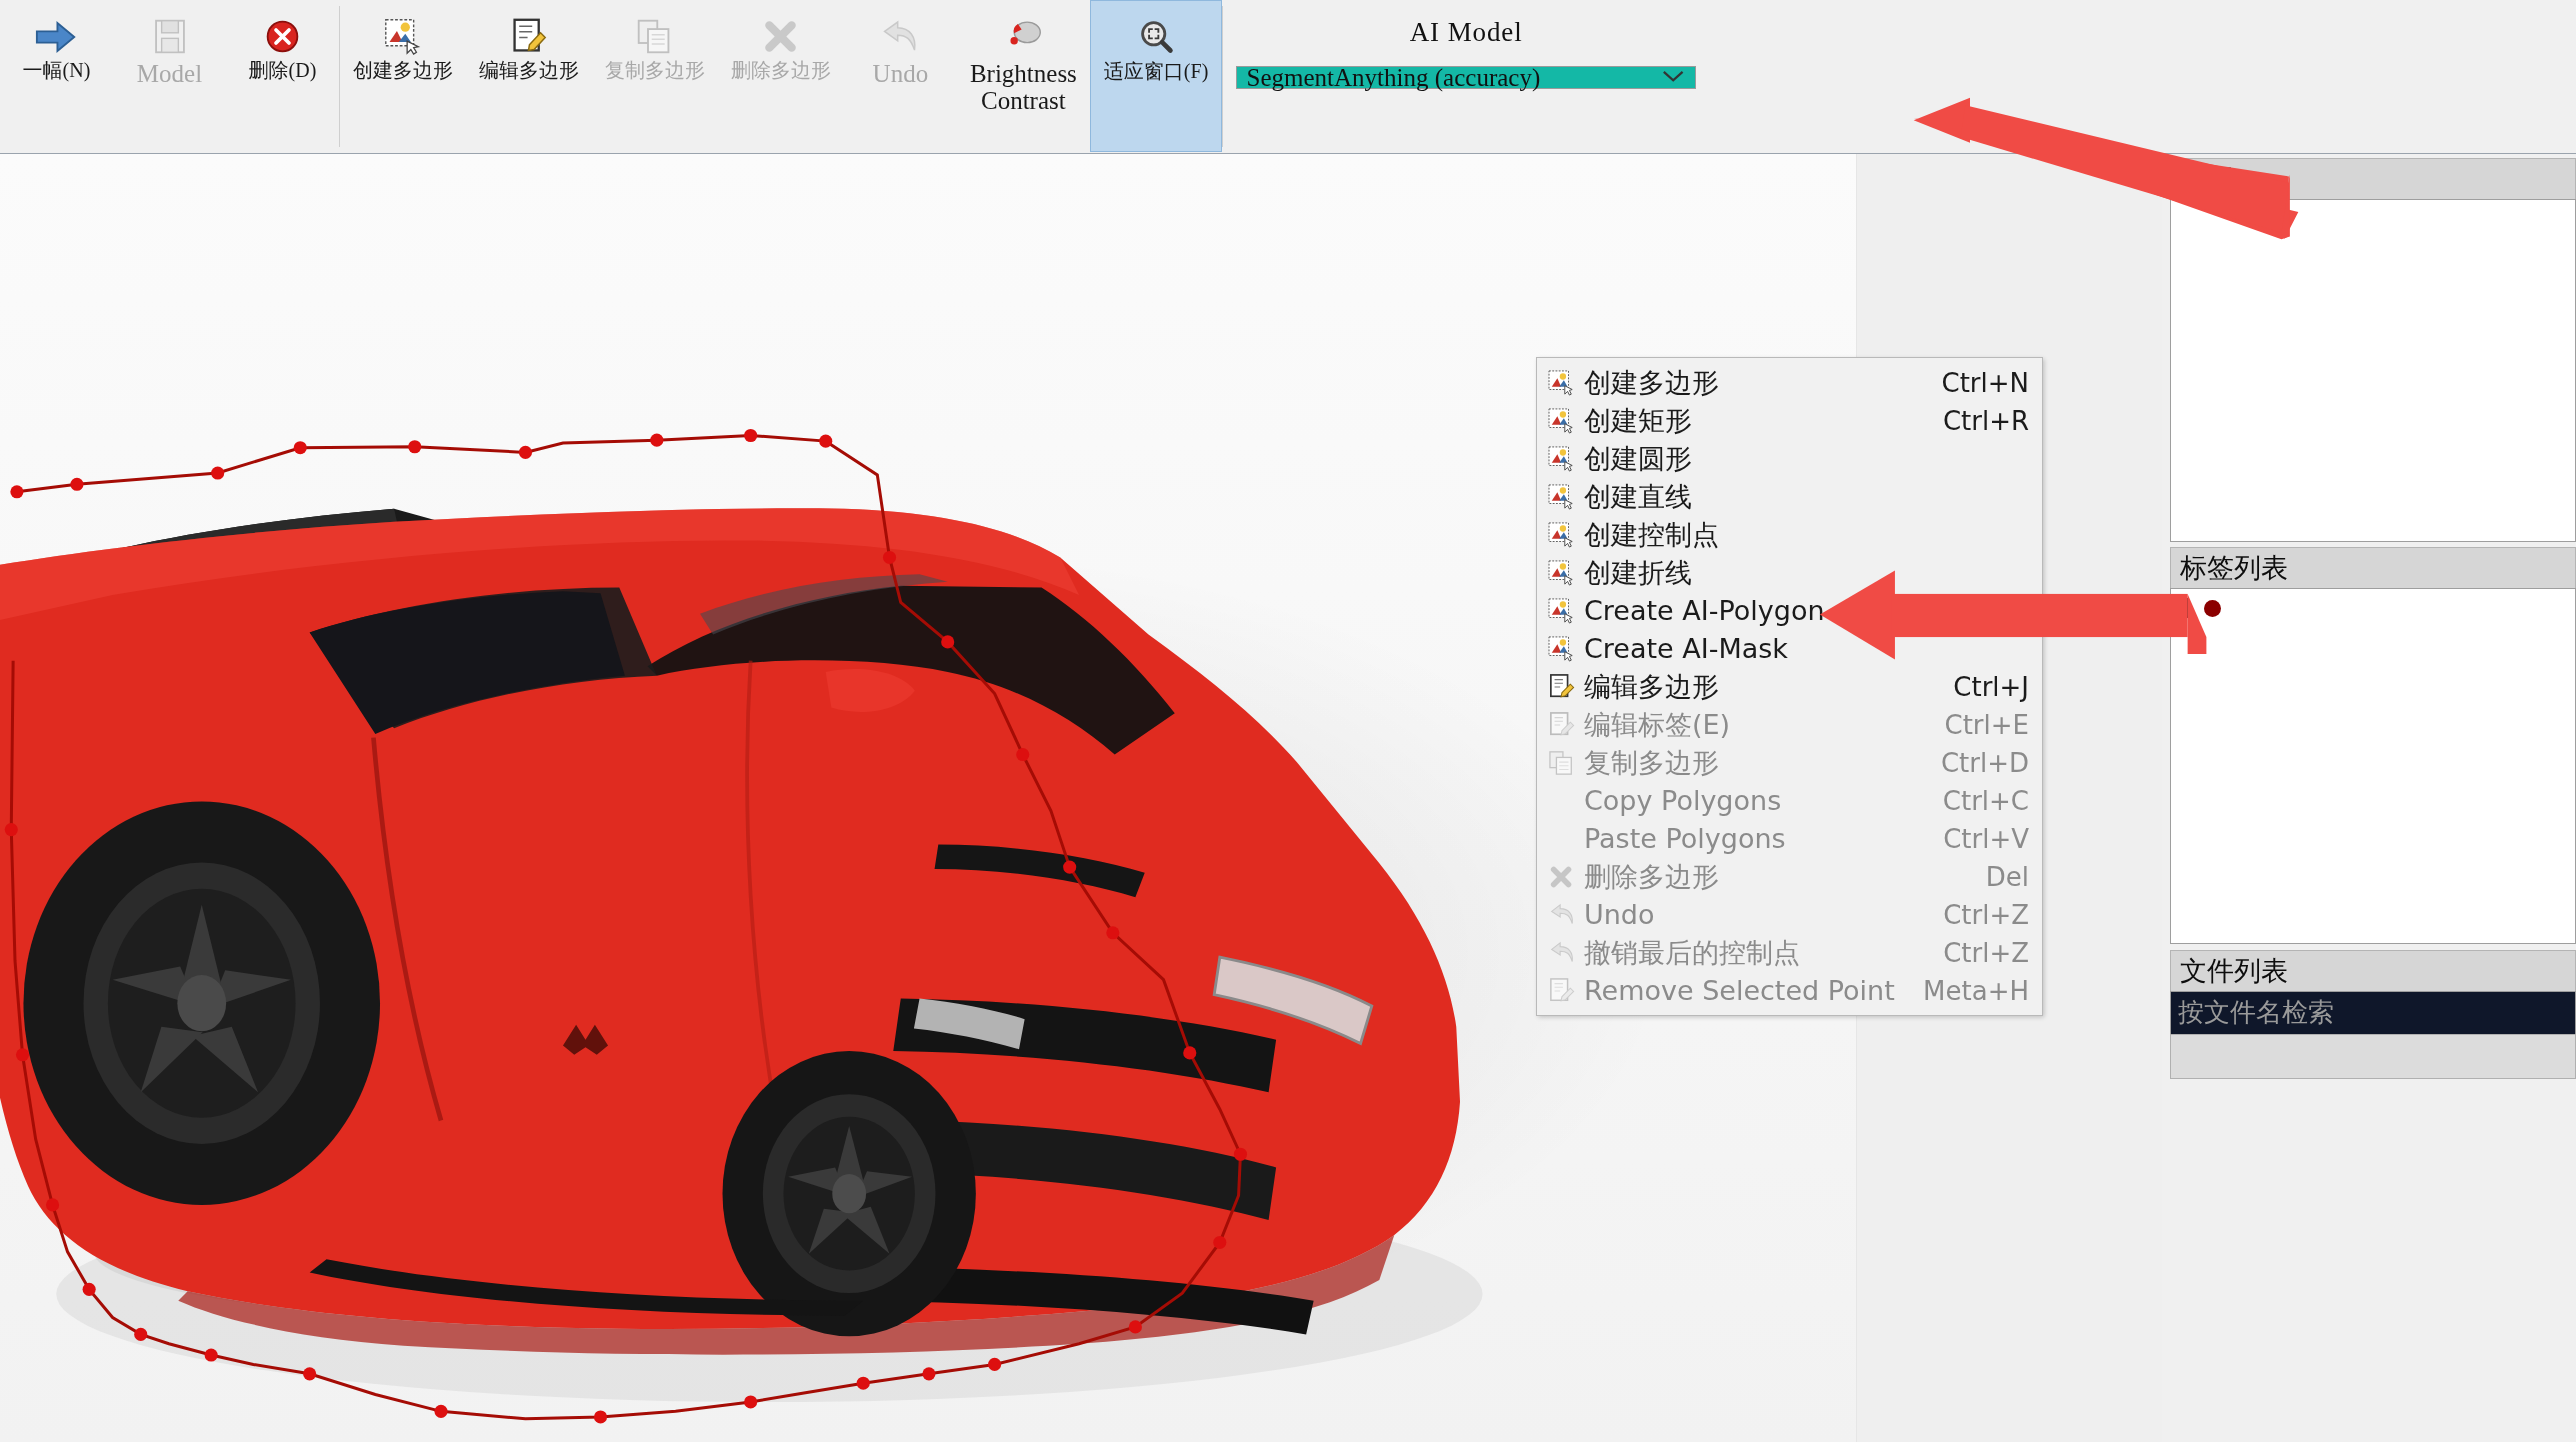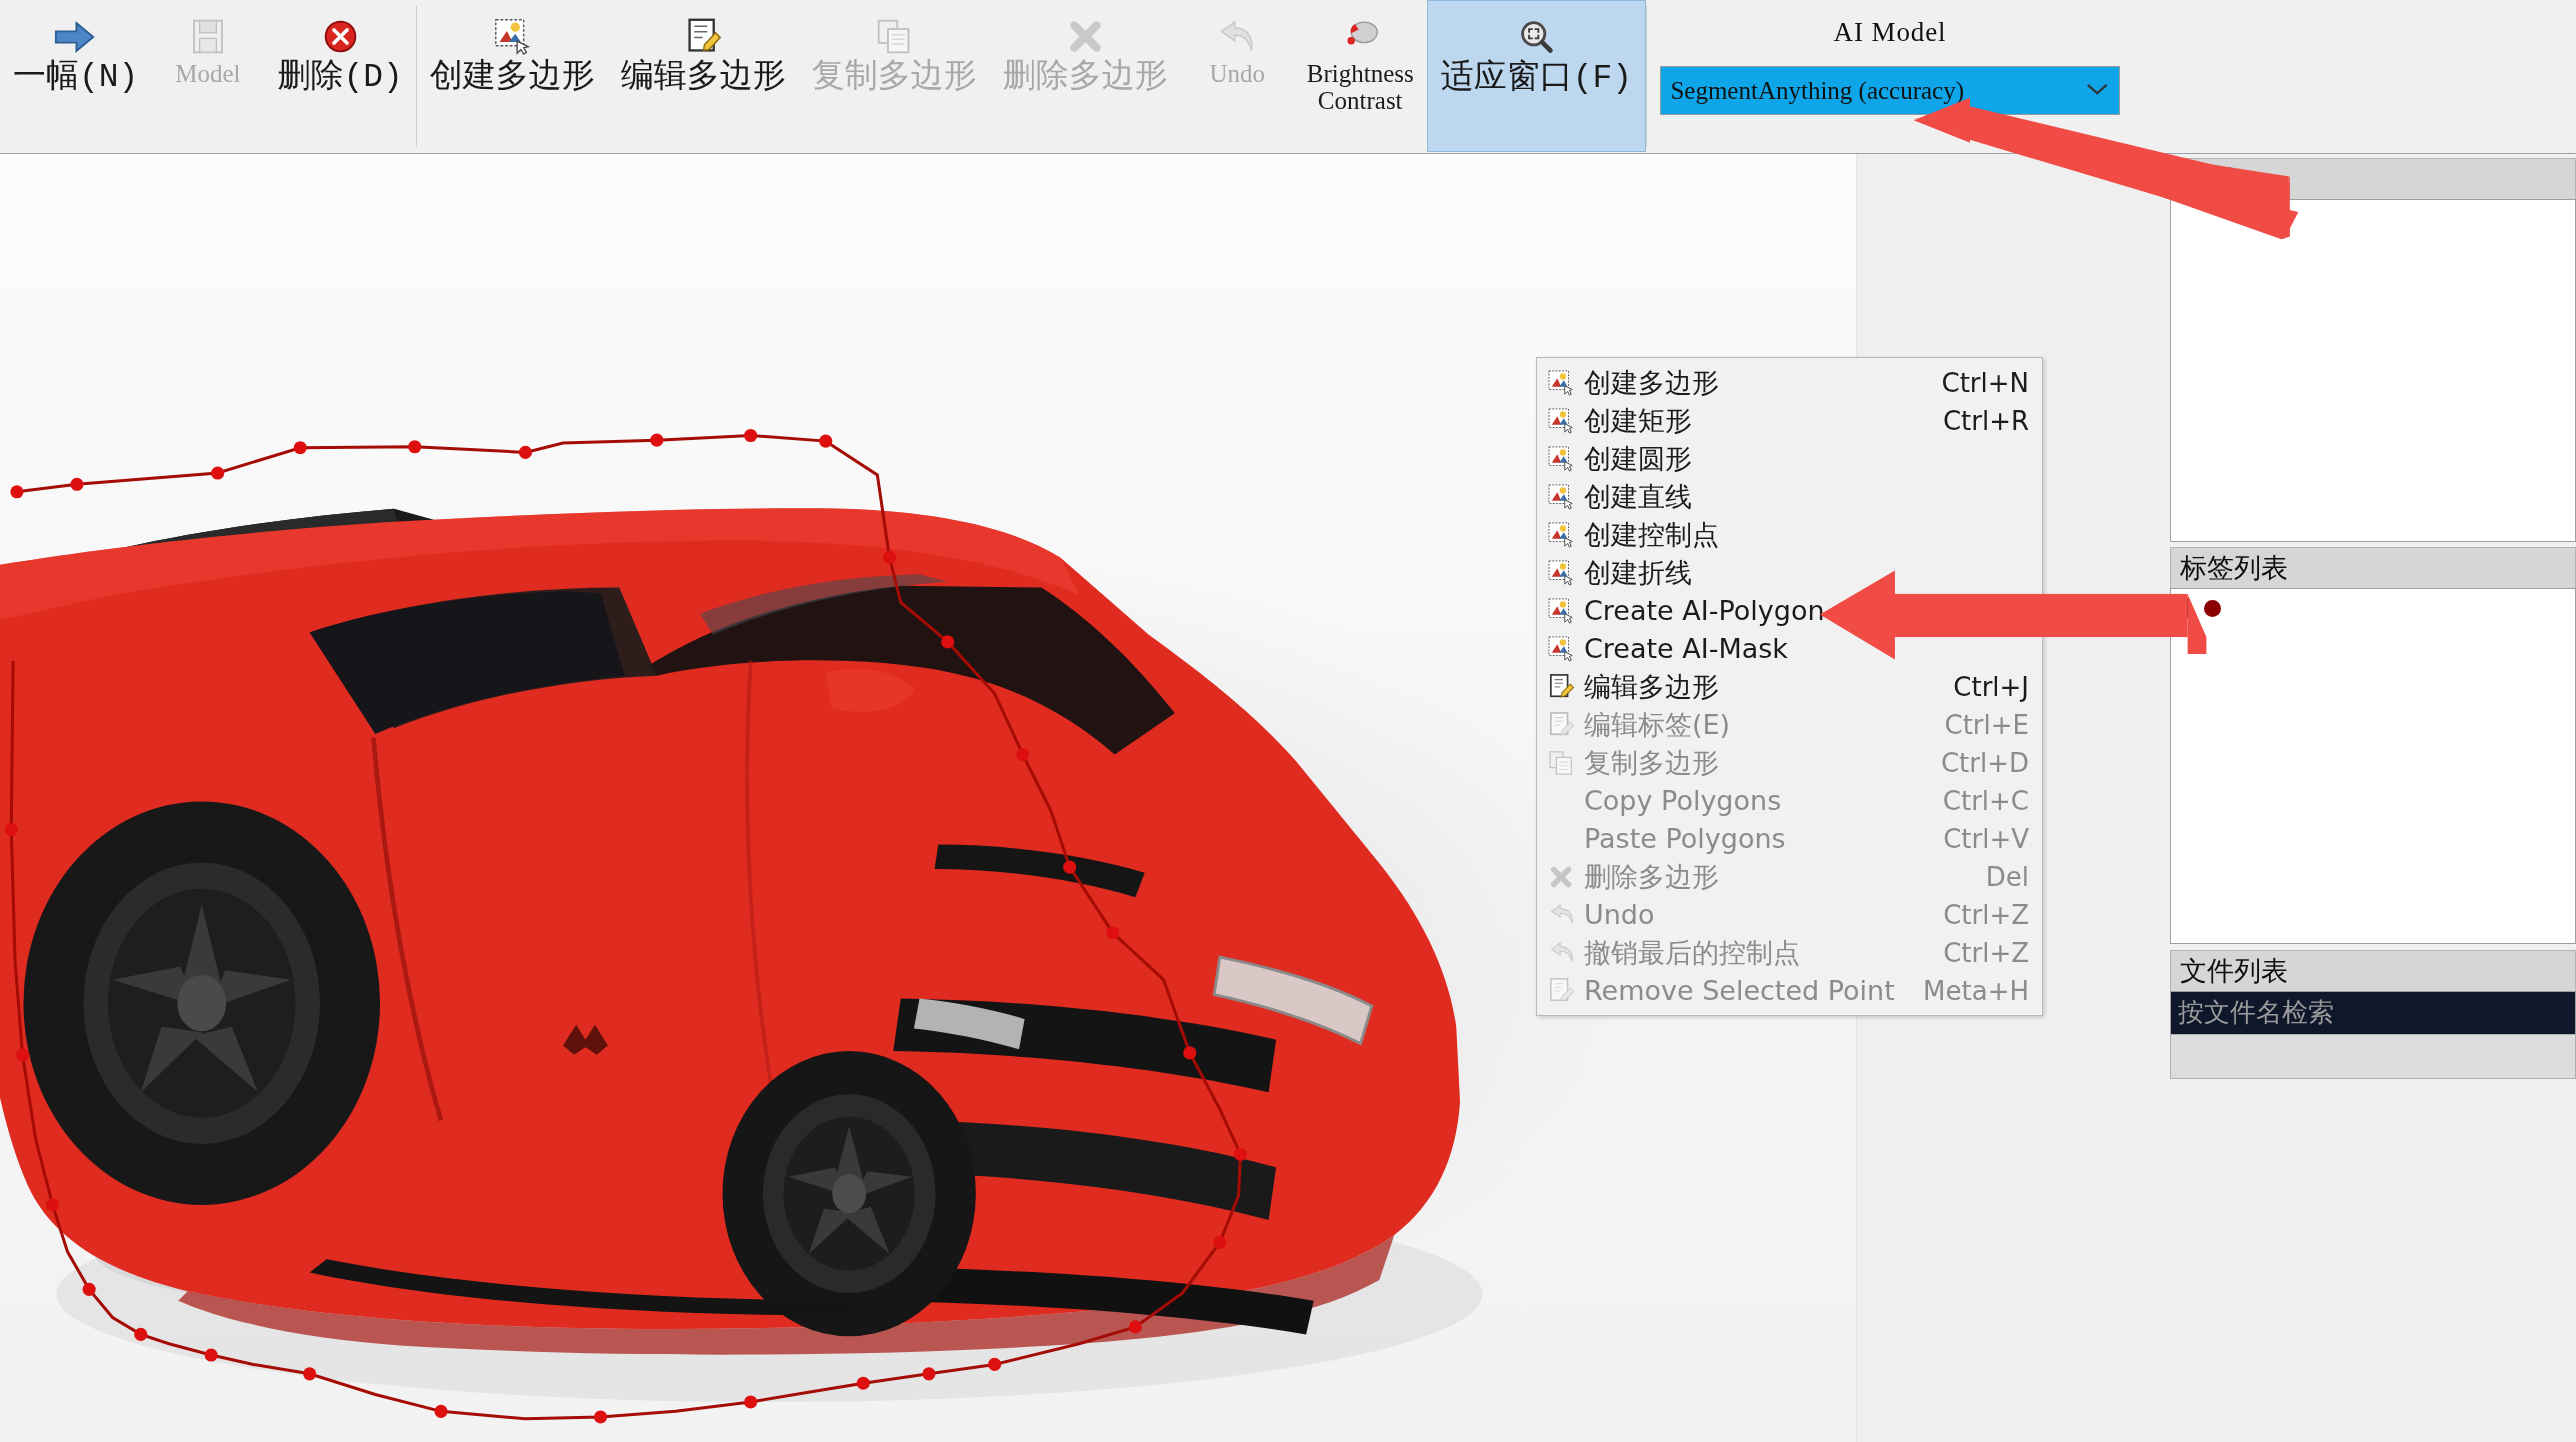--- a/index.html
+++ b/index.html
@@ -33,21 +33,21 @@
     position: relative;
   }
   .tb-btn.active { background: #bdd7ee; border: 0.9px solid #8fb8dd; }
   .tb-ico { height: 43px; display: flex; align-items: center; justify-content: center; }
   .tb-lbl {
     font-family: "Liberation Serif", serif;
     font-size: 25px; color: #1a1a1a;
     text-align: center; line-height: 1.08;
     white-space: pre-line; margin-top: 1.9px;
   }
-  .tb-lbl.cn { font-family: Liberation Mono, monospace; font-size: 33px; letter-spacing: 0px; }
+  .tb-lbl.cn { font-family: Liberation Serif, serif; font-size: 20px; letter-spacing: 0px; }
   .tb-btn.disabled .tb-lbl { color: #a8a8a8; }
   .tb-btn.disabled .tb-ico { opacity: .45; }
 
   .zoom-wrap {
     display: flex; flex-direction: column; align-items: center;
     padding: 19px 20.6px 3.8px 20.6px; min-width: 113px;
   }
   .zoom-title {
     font-family: "Liberation Serif", serif; font-size: 26px;
     color: #1a1a1a; margin-bottom: 9.4px;
@@ -60,22 +60,22 @@
   }
   .ai-wrap {
     display: flex; flex-direction: column; align-items: center;
     padding: 17px 13px 3.8px 13px;
   }
   .ai-title {
     font-family: "Liberation Serif", serif; font-size: 27px; color: #111;
     margin-bottom: 18px; letter-spacing: 0.9px;
   }
   .ai-combo {
-    border: 0.9px solid #9a9a9a; background: #0ea5e9;
-    height: 49px; width: 460px;
+    border: 0.9px solid #9a9a9a; background: #14b8a6;
+    height: 23px; width: 460px;
     display: flex; align-items: center; padding: 0 9.4px;
     font-family: "Liberation Serif", serif; font-size: 25px; color: #111;
     justify-content: space-between;
     gap: 12px;
   }
   .ai-combo .chev { font-size: 20.6px; color: #333; margin-left: 7.5px; }
 
   
   #canvas-area {
     position: absolute; left: 0; top: 154px;

